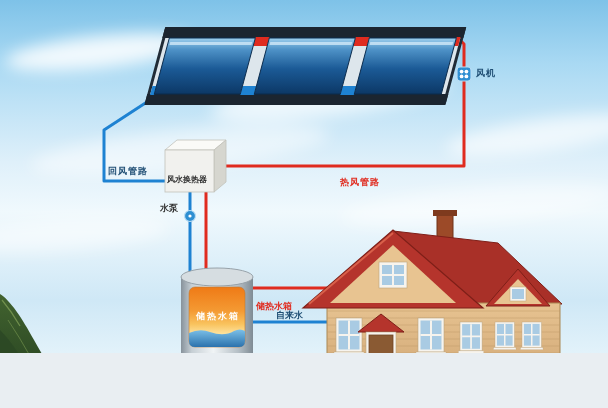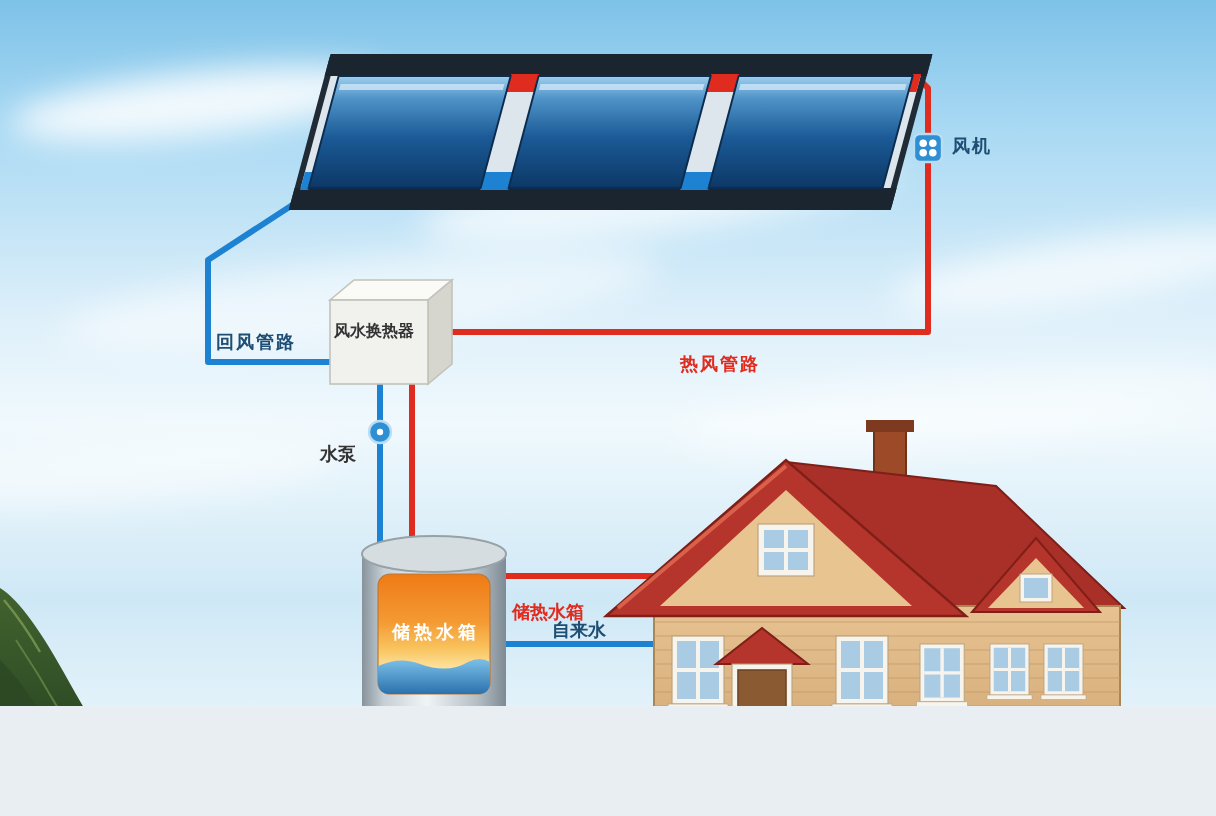--- a/index.html
+++ b/index.html
@@ -181,19 +181,19 @@
         <rect x="316" y="366" width="34" height="7"></rect>
         <rect x="312" y="373" width="42" height="7"></rect>
         <rect x="308" y="380" width="50" height="7"></rect>
       </g>
     </g>
   </svg>
 
   <div class="label lbl-blue" style="left:476px;top:69px">风机</div>
   <div class="label lbl-blue" style="left:108px;top:167px">回风管路</div>
   <div class="label lbl-red" style="left:340px;top:153px">热风管路</div>
-  <div class="label lbl-dark" style="left:167px;top:162px;letter-spacing:0;font-size:8px">风水换热器</div>
-  <div class="label lbl-dark" style="left:160px;top:223px;letter-spacing:0">水泵</div>
+  <div class="label lbl-dark" style="left:167px;top:176px;letter-spacing:0;font-size:8px">风水换热器</div>
+  <div class="label lbl-dark" style="left:160px;top:204px;letter-spacing:0">水泵</div>
   <div class="label lbl-white" style="left:196px;top:312px">储热水箱</div>
   <div class="label lbl-red" style="left:256px;top:277px;letter-spacing:0">储热水箱</div>
   <div class="label lbl-blue" style="left:276px;top:311px;letter-spacing:0">自来水</div>
 
 </div>
 
 </body></html>

